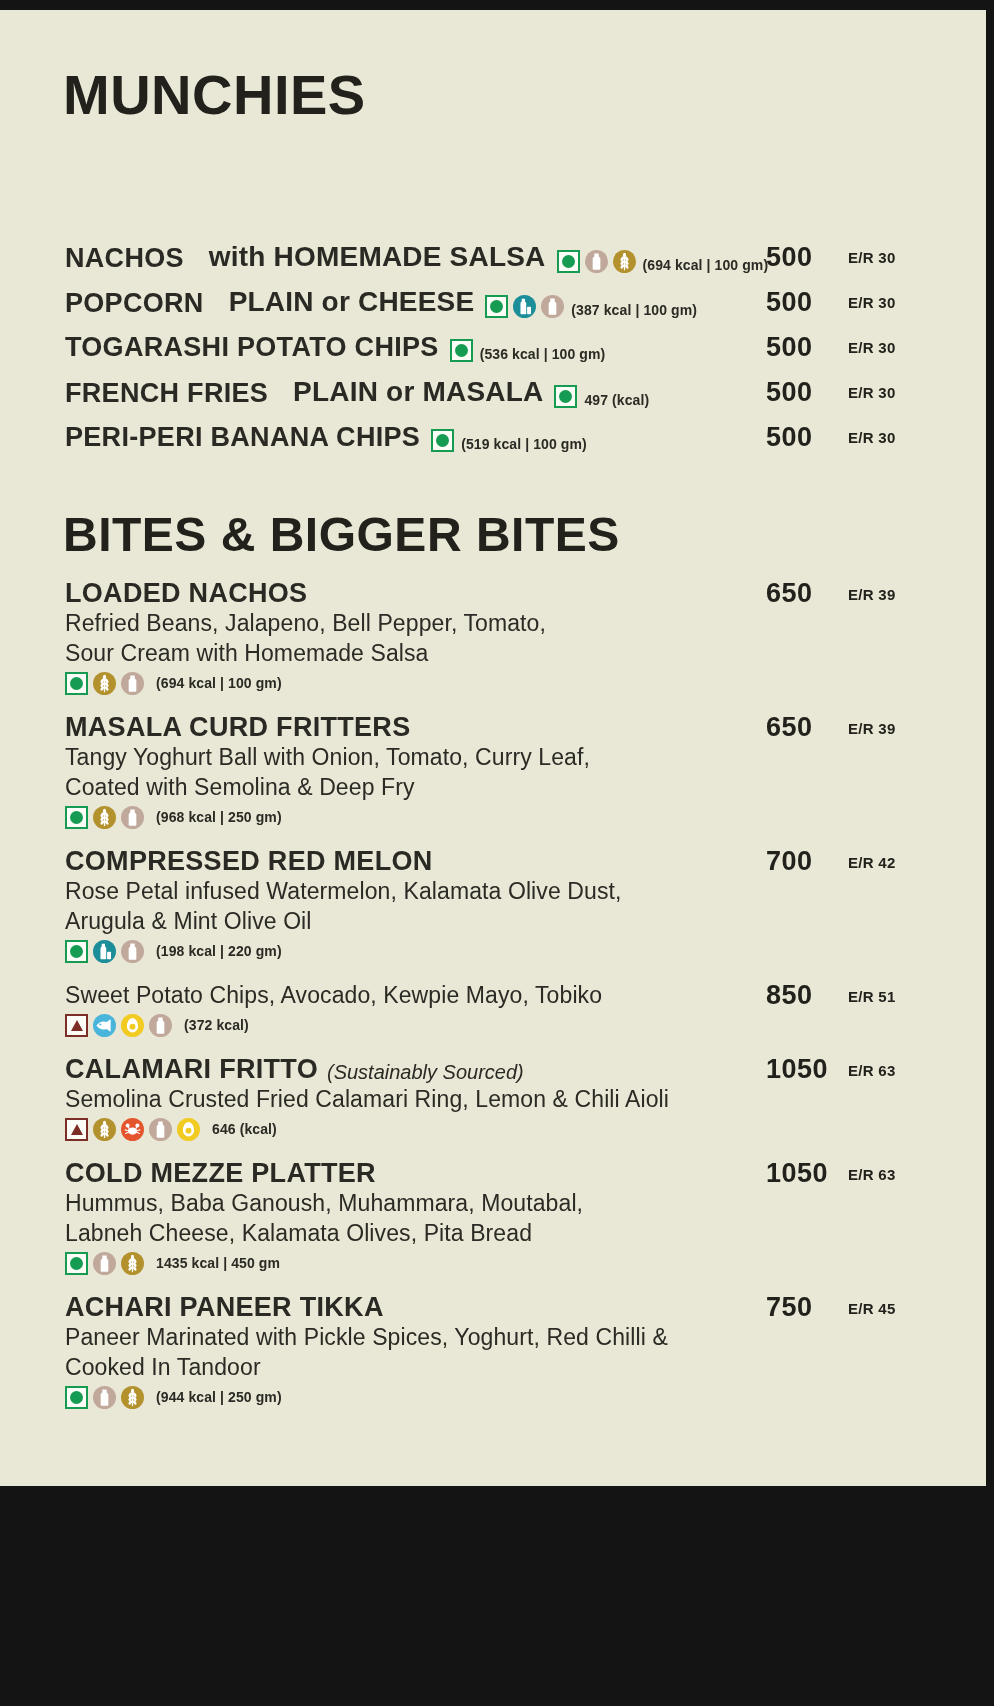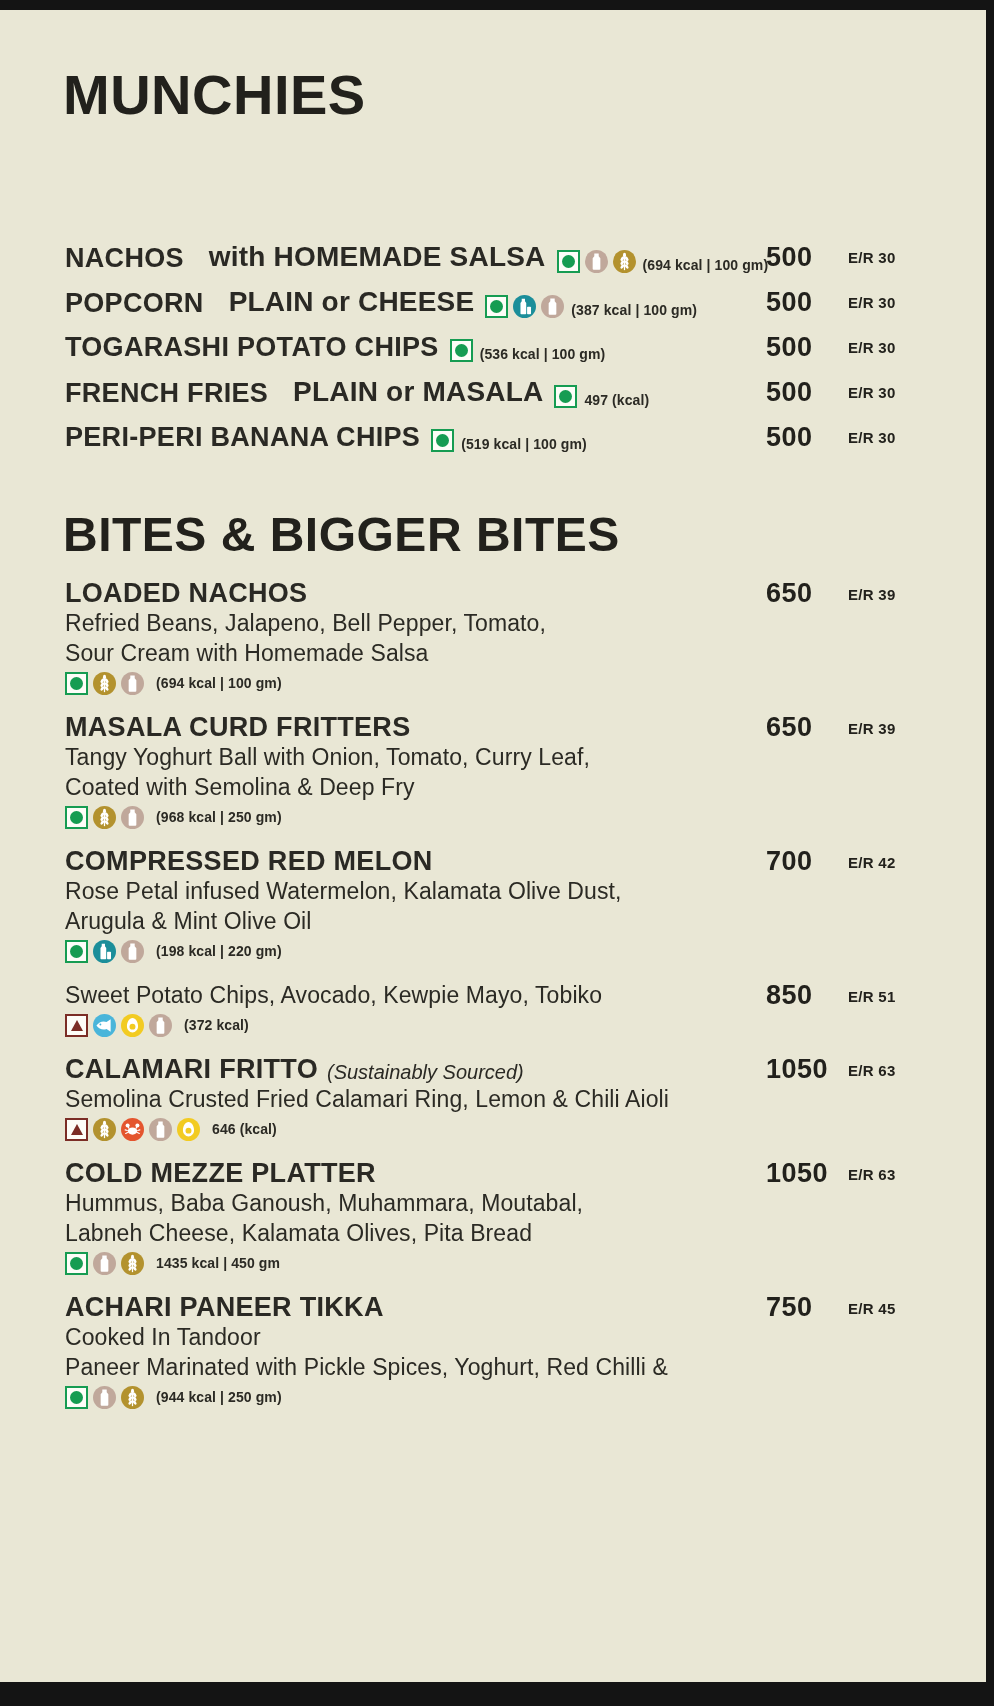--- a/index.html
+++ b/index.html
@@ -1,18 +1,18 @@
 <!DOCTYPE html>
 <html><head>
 <meta charset="utf-8">
 <style>
   html,body{margin:0;padding:0;background:#141414;}
   .frame{position:relative;width:994px;height:1706px;background:#141414;overflow:hidden;
          font-family:"Liberation Sans","DejaVu Sans",sans-serif;}
-  .page{position:absolute;left:0;top:10px;width:986px;height:1672px;background:#e9e7d5;color:#262520;}
+  .page{position:absolute;left:0;top:10px;width:986px;height:1476px;background:#e9e7d5;color:#262520;}
   .content{position:relative;width:100%;height:100%;}
 
   .title-xl{margin:56px 0 0 63px;font-size:56px;font-weight:700;letter-spacing:.5px;line-height:1.05;color:#22211c;}
   .title-lg{margin:50px 0 0 63px;font-size:48px;font-weight:700;letter-spacing:.5px;line-height:1.05;color:#22211c;}
 
   .list{margin-top:0;}
   .list.first{margin-top:110px;}
   .list.second{margin-top:18px;}
 
   .item{display:grid;grid-template-columns:65px minmax(0,1fr) 82px 138px;align-items:start;}
@@ -403,22 +403,22 @@
               </div>
             </div>
             <div class="cell-price">1050</div>
             <div class="cell-er">E/R 63</div>
           </div>
           <div class="item detailed">
             <div class="cell-main">
               <div class="name-row">
                 <span class="item-name">ACHARI PANEER TIKKA</span>
               </div>
+              <div class="desc-line">Paneer Marinated with Pickle Spices, Yoghurt, Red Chilli &amp;</div>
               <div class="desc-line">Cooked In Tandoor</div>
-              <div class="desc-line">Paneer Marinated with Pickle Spices, Yoghurt, Red Chilli &amp;</div>
               <div class="icon-row">
                 <span class="icon">
                   <span class="sq" style="border-color: rgb(22, 156, 82);">
                     <span class="dot" style="background: rgb(22, 156, 82);"></span>
                   </span>
                 </span>
                 <span class="icon">
                   <svg width="23" height="23" viewBox="0 0 24 24">
                     <circle cx="12" cy="12" r="12" fill="#c0a89b"></circle>
                     <path fill="#fff" d="M9.7 3.6h4.6v3l1.7 2.1v10.8a1 1 0 0 1-1 1H9a1 1 0 0 1-1-1V8.7l1.7-2.1z"></path>

